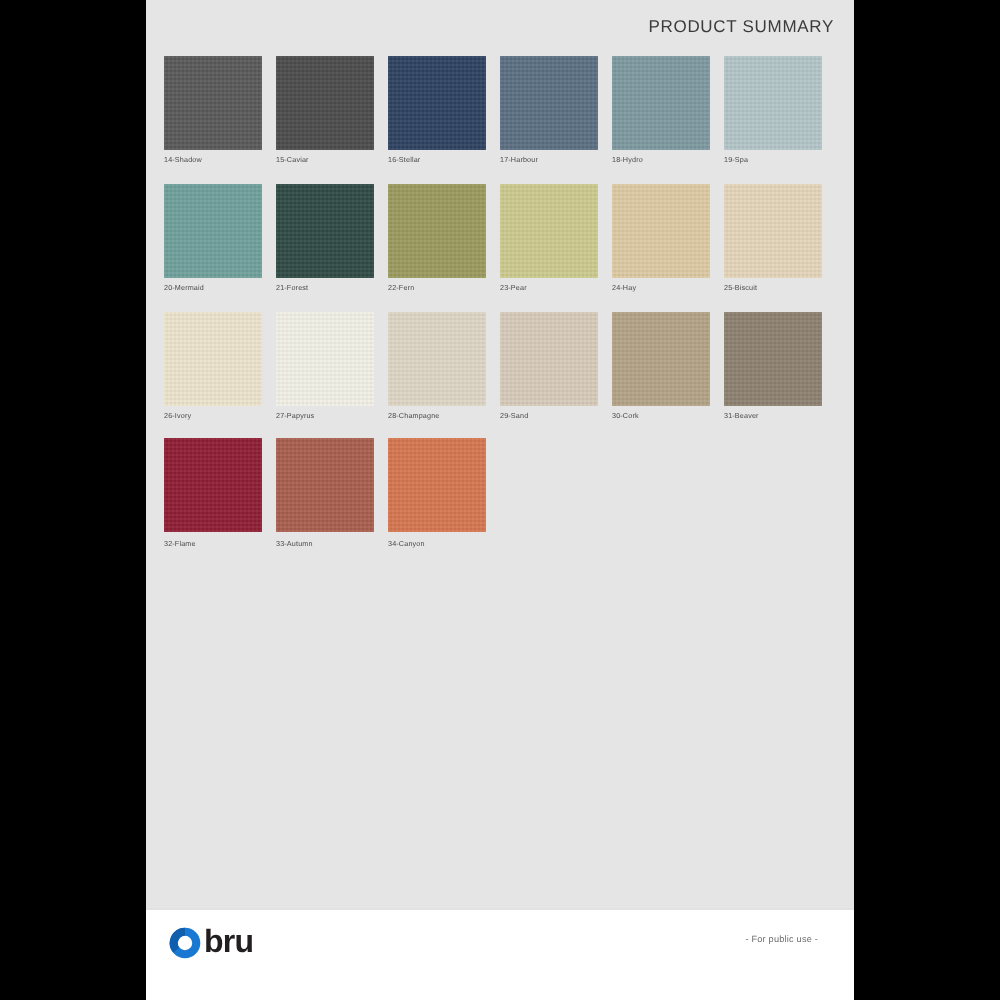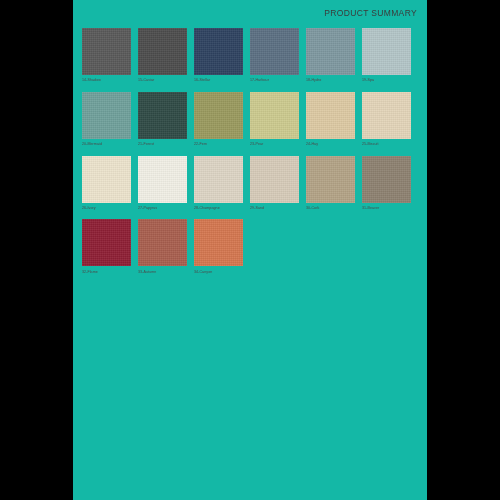--- a/index.html
+++ b/index.html
@@ -15,21 +15,21 @@
     position: relative;
   }
 
   
   #page {
     position: absolute;
     left: 73px;
     top: 0;
     width: 354px;
     height: 500px;
-    background: #14b8a6;
+    background: #e5e5e5;
     box-sizing: border-box;
   }
 
   
   #doc-header {
     position: absolute;
     left: 0;
     top: 0;
     width: 354px;
     height: 27px;
@@ -227,14 +227,24 @@
           <span class="swatch-chip" style="background: rgb(168, 94, 78);"></span>
           <span class="swatch-label">33-Autumn</span>
         </div>
         <div class="swatch-cell">
           <span class="swatch-chip" style="background: rgb(212, 118, 79);"></span>
           <span class="swatch-label">34-Canyon</span>
         </div>
       </div>
     </div>
 
+  <div id="doc-footer">
+    <div id="logo-block">
+      <svg id="logo-mark" viewBox="0 0 40 40">
+        <path d="M20 2 A18 18 0 1 0 20 38 A18 18 0 1 0 20 2 Z M20 11.5 A8.5 8.5 0 1 1 20 28.5 A8.5 8.5 0 1 1 20 11.5 Z" fill="#1878d2" fill-rule="evenodd"></path>
+        <path d="M20 2 A18 18 0 0 0 6.2 31.5 L13.4 25.4 A8.5 8.5 0 0 1 20 11.5 Z" fill="#0f5fae"></path>
+      </svg>
+      <span id="logo-wordmark">bru</span>
+    </div>
+    <div id="footer-note">- For public use -</div>
+  </div>
 
 </div>
 
 </body></html>

